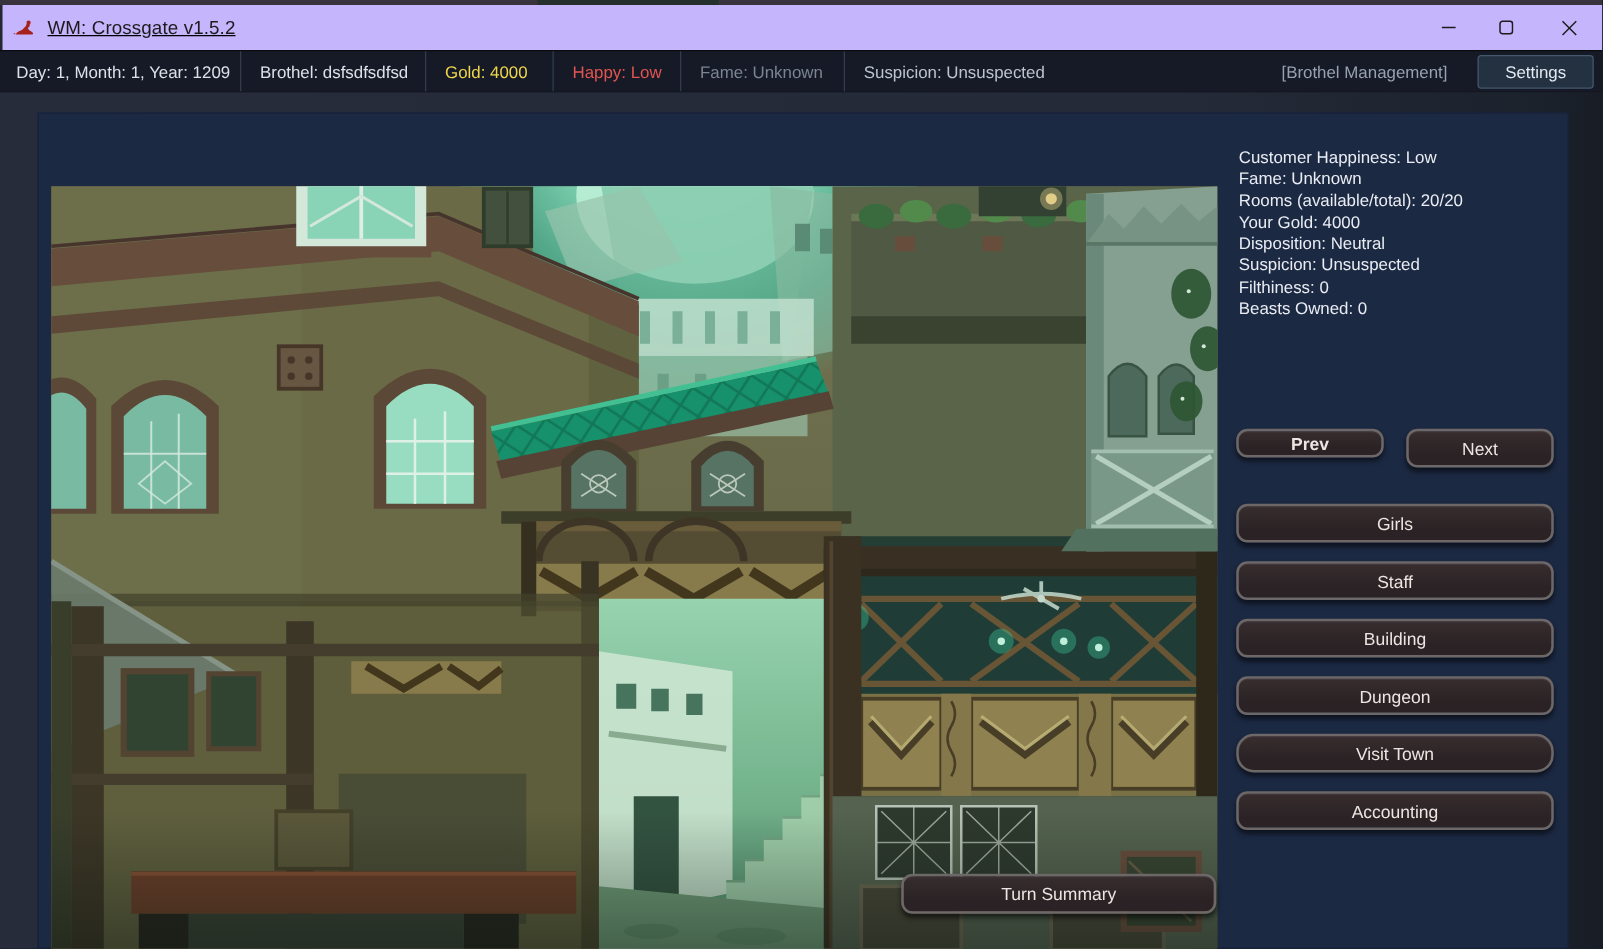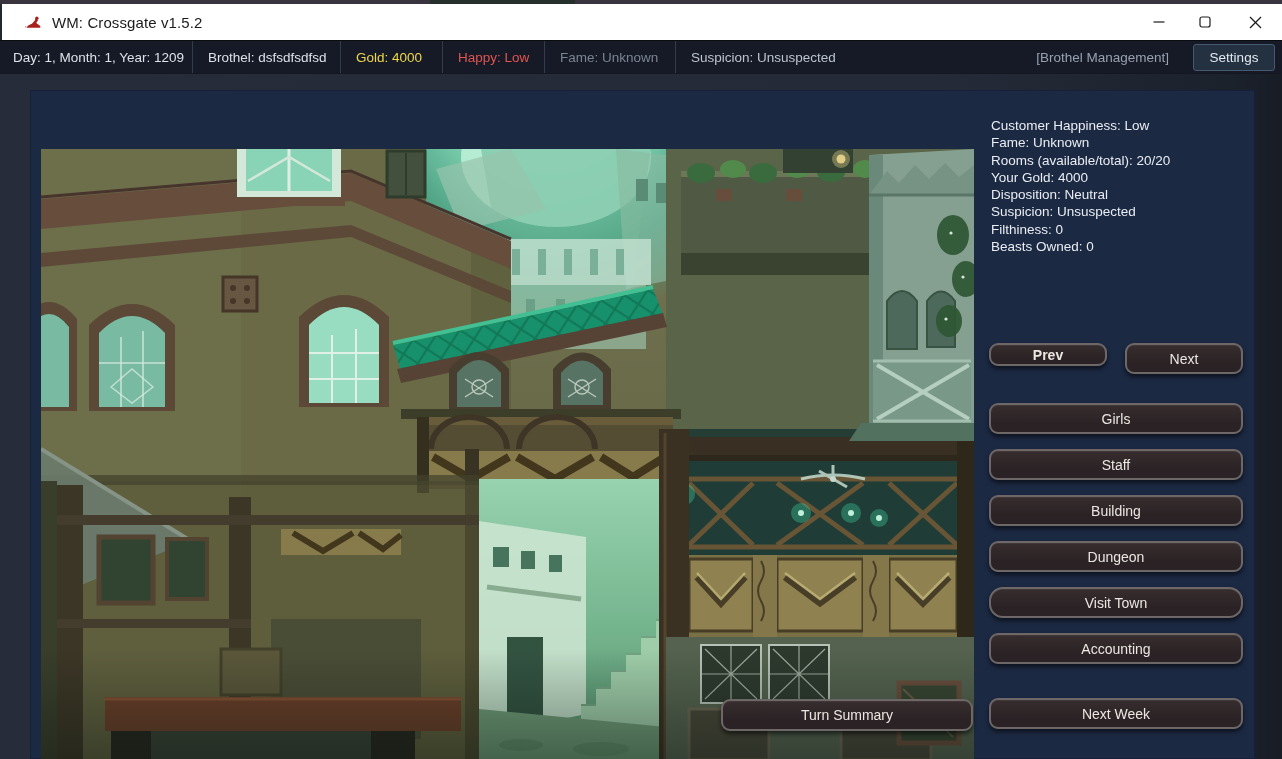--- a/index.html
+++ b/index.html
@@ -7,21 +7,21 @@
   .screen {
     position:relative; width:1282px; height:759px; overflow:hidden;
     font-family:"Liberation Sans", sans-serif;
     background:#232936;
   }
   
   .top-strip { position:absolute; left:0; top:0; width:100%; height:4px; background:#39333d; }
   .top-strip-notch { position:absolute; left:430px; top:0; width:145px; height:4px; background:#25302c; }
   .titlebar {
     position:absolute; left:0; top:4px; width:100%; height:36px;
-    background:#ffffff; display:flex; align-items:center; padding-left:24px;
+    background:#c4b5fd; display:flex; align-items:center; padding-left:10px;text-decoration:underline;
   }
   .titlebar-left-sliver { position:absolute; left:0; top:0; width:2px; height:36px; background:#23272f; }
   .app-icon { width:19px; height:19px; margin-right:9px; display:inline-flex; }
   .title-text { font-size:15px; color:#1b1b1b; letter-spacing:.1px; }
   .win-controls { position:absolute; right:0; top:0; height:36px; display:flex; }
   .wc { width:46px; height:36px; background:transparent; border:none; display:grid; place-items:center; cursor:pointer; }
   .wc.close { width:54px; }
   
   .statusbar {
     position:absolute; left:0; top:40px; width:100%; height:34px;
@@ -29,21 +29,21 @@
     display:flex; align-items:stretch; font-size:13.5px;
   }
   .seg { display:flex; align-items:center; padding-left:15px; border-right:1px solid #323c4b; }
   .seg1{ width:193px; padding-left:13px;} .seg2{width:148px;} .seg3{width:102px;}
   .seg4{width:102px;} .seg5{width:131px;} .seg6{width:220px; border-right:none;}
   .seg-spacer { flex:1; }
   .c-def{color:#dce1e8;} .c-gold{color:#f0d74a;} .c-red{color:#e25450;}
   .c-dim{color:#7b8492;} .c-light{color:#bcc4cf;}
   .mode-label { align-self:center; color:#97a1b0; margin-right:24px; }
   .settings-btn {
-    align-self:center; width:82px; height:27px; margin-right:7px;
+    align-self:center; width:93px; height:27px; margin-right:7px;
     background:#243140; border:1px solid #44586e; border-radius:3px;
     color:#e2e9f2; font-size:13.5px; font-family:inherit; cursor:pointer;
   }
   
   .workspace {
     position:absolute; left:0; top:74px; width:100%; height:685px;
     background:linear-gradient(90deg,#262c39 0%,#242a37 74%,#1c222c 96%,#171c25 100%);
   }
   .main-panel {
     position:absolute; left:30px; top:16px; width:1225px; height:669px;
@@ -426,18 +426,17 @@
           <div class="stat-line">Beasts Owned: 0</div>
         </div>
         <button class="game-btn btn-prev">Prev</button>
         <button class="game-btn btn-next">Next</button>
         <button class="game-btn nav nav0">Girls</button>
         <button class="game-btn nav nav2">Building</button>
         <button class="game-btn nav nav1">Staff</button>
         <button class="game-btn nav nav3">Dungeon</button>
         <button class="game-btn nav nav4">Visit Town</button>
         <button class="game-btn nav nav5">Accounting</button>
-        <button class="game-btn btn-nextweek">Next Week</button>
       </div>
 
     </div>
   </div>
 </div>
 
 </body></html>

